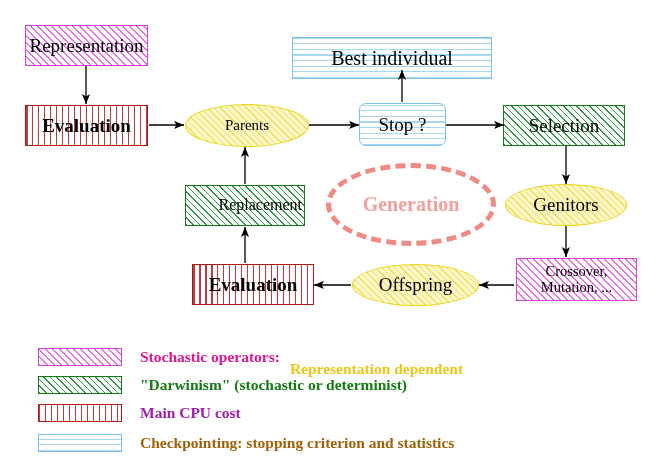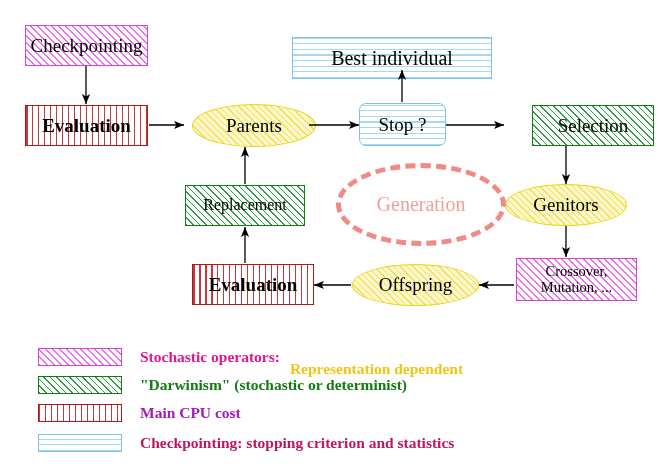--- a/index.html
+++ b/index.html
@@ -60,21 +60,21 @@
 
   
   #legend{position:absolute;left:0;top:340px;width:662px;}
   .leg-row{position:absolute;left:12px;height:22px;display:flex;align-items:center;}
   .leg-swatch{box-sizing:border-box;width:84px;height:18px;margin-left:26px;}
   .leg-text{margin-left:18px;white-space:nowrap;font-size:15.5px;font-weight:bold;}
   .t-magenta{color:#e2168e;}
   .t-gold{color:#f0c516;}
   .t-green{color:#127c12;}
   .t-red{color:#a21caf;}
-  .t-lblue{color:#be185d;}
+  .t-lblue{color:#a16207;}
 </style>
 </head>
 <body>
 
 <div id="canvas">
 
   <svg id="arrows" viewBox="0 0 662 471" xmlns="http://www.w3.org/2000/svg">
     <defs>
       <marker id="ah" markerWidth="11" markerHeight="9" refX="10" refY="4.5" orient="auto" markerUnits="userSpaceOnUse">
         <path d="M0,0.4 L10,4.5 L0,8.6 L2.4,4.5 Z" fill="#000"></path>
@@ -100,65 +100,65 @@
 
       <line x1="351" y1="285" x2="314" y2="285"></line>
 
       <line x1="245" y1="263" x2="245" y2="227"></line>
 
       <line x1="245" y1="184" x2="245" y2="147"></line>
     </g>
   </svg>
 
   <div class="node fill-magenta" style="left:25px;top:25px;width:123px;height:41px;font-size:19px;">
-    <span class="lbl">Checkpointing</span>
+    <span class="lbl">Representation</span>
   </div>
 
   <div class="node fill-red" style="left:25px;top:105px;width:123px;height:41px;font-size:19px;">
     <span class="lbl">Evaluation</span>
   </div>
 
-  <div class="node fill-yellow ellipse" style="left:192px;top:104px;width:124px;height:43px;font-size:19px;">
+  <div class="node fill-yellow ellipse" style="left:185px;top:104px;width:124px;height:43px;font-size:15px;">
     <span class="lbl">Parents</span>
   </div>
 
   <div class="node fill-blue" style="left:292px;top:37px;width:200px;height:42px;font-size:20px;">
     <span class="lbl">Best individual</span>
   </div>
 
   <div class="node fill-blue rounded" style="left:359px;top:103px;width:87px;height:43px;font-size:19px;">
     <span class="lbl">Stop ?</span>
   </div>
 
-  <div class="node fill-green" style="left:532px;top:105px;width:122px;height:41px;font-size:19px;">
+  <div class="node fill-green" style="left:503px;top:105px;width:122px;height:41px;font-size:19px;">
     <span class="lbl">Selection</span>
   </div>
 
   <div class="node fill-magenta" style="left:516px;top:258px;width:121px;height:43px;font-size:14.5px;flex-direction:column;">
     <span class="lbl">Crossover,</span>
     <span class="lbl">Mutation, ...</span>
   </div>
 
   <div class="node fill-yellow ellipse" style="left:505px;top:184px;width:122px;height:42px;font-size:19px;">
     <span class="lbl">Genitors</span>
   </div>
 
   <div class="node fill-yellow ellipse" style="left:352px;top:264px;width:127px;height:42px;font-size:19px;">
     <span class="lbl">Offspring</span>
   </div>
 
   <div class="node fill-red" style="left:192px;top:264px;width:122px;height:41px;font-size:19px;">
     <span class="lbl">Evaluation</span>
   </div>
 
-  <div class="node fill-green" style="left:185px;top:185px;width:120px;height:41px;font-size:16px;">
+  <div class="node fill-green" style="left:185px;top:185px;width:120px;height:41px;font-size:16px;justify-content:flex-end;">
     <span class="lbl">Replacement</span>
   </div>
 
-  <div class="gen-ellipse" style="left:336px;top:163px;width:170px;height:83px;">
+  <div class="gen-ellipse" style="left:326px;top:163px;width:170px;height:83px;font-weight:bold;">
     <span class="lbl" style="font-size:20px;">Generation</span>
   </div>
 
   <div id="legend">
 
     <div class="leg-row" style="top:6px;">
       <span class="leg-swatch fill-magenta"></span>
       <span class="leg-text t-magenta">Stochastic operators:</span>
       <span class="leg-text t-gold" style="margin-left:10px;margin-top:24px;">Representation dependent</span>
     </div>

